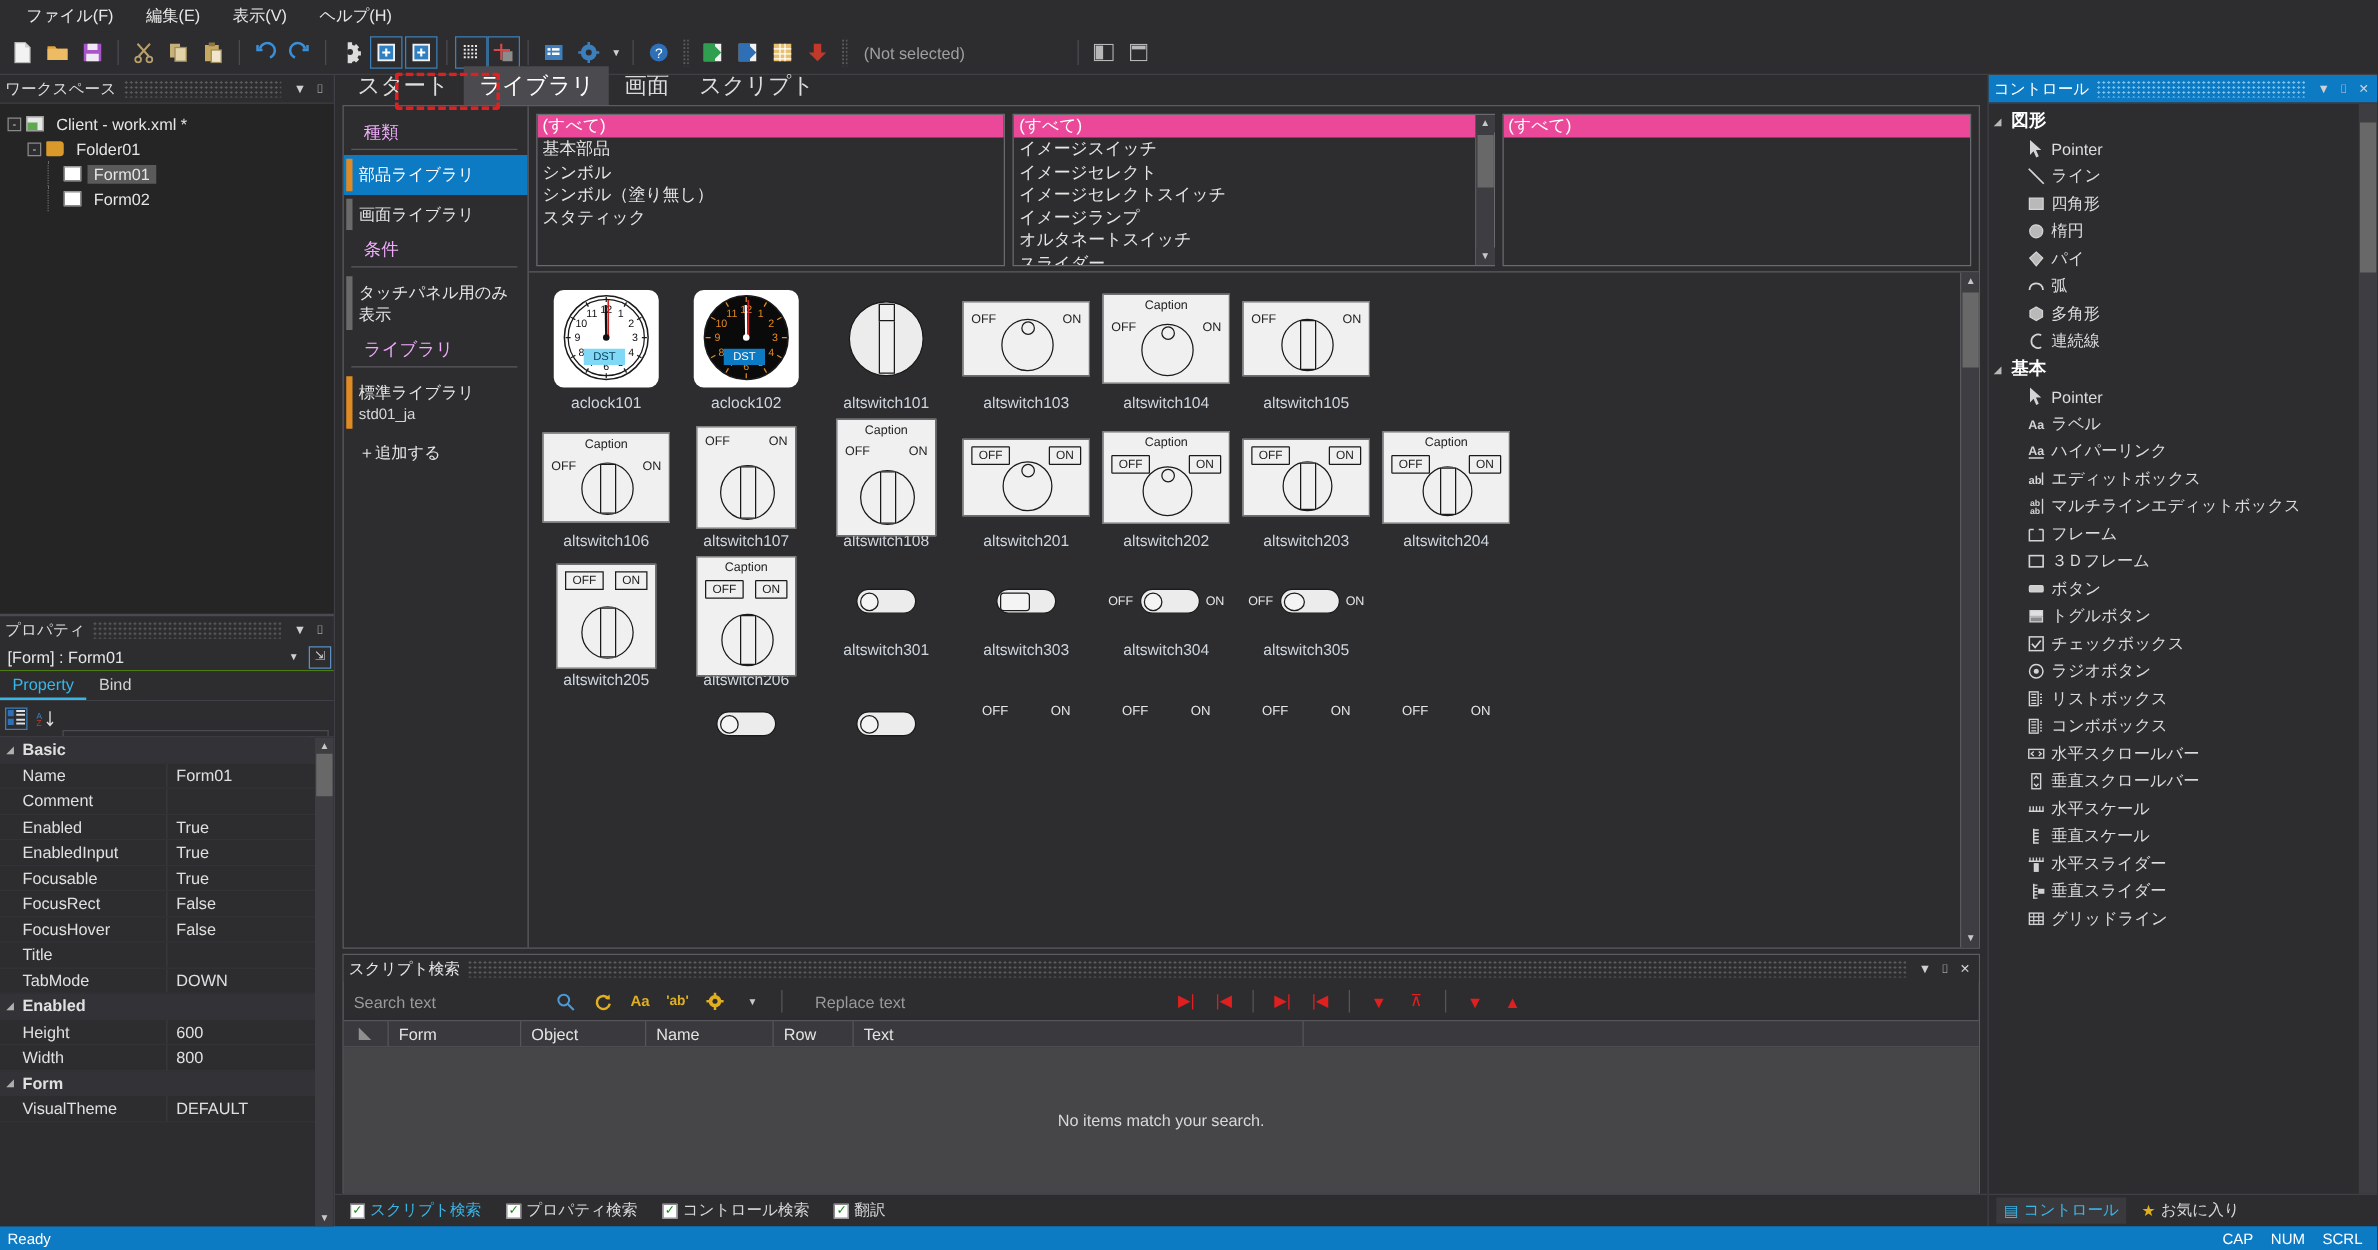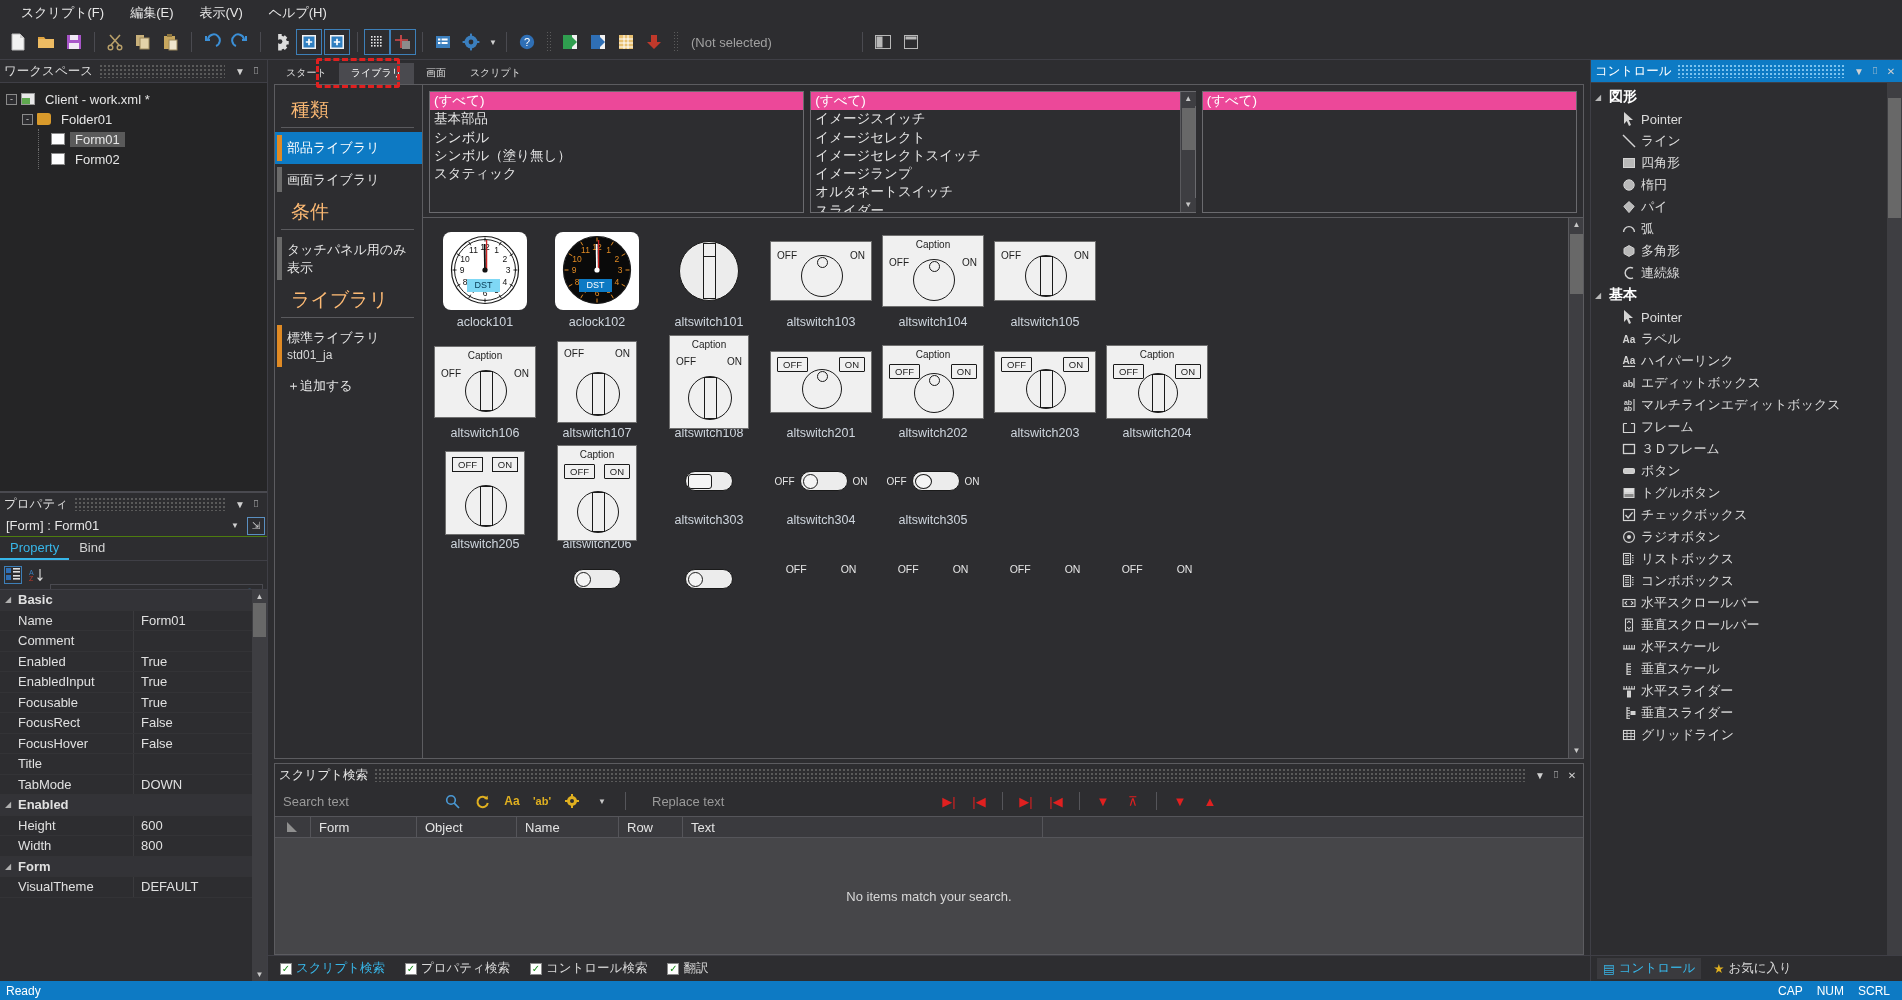--- a/index.html
+++ b/index.html
@@ -72,27 +72,27 @@
   .prow .pname { flex:0 0 117px; padding-left:2px; color:#e0e0e0; }
   .prow .pval { flex:1; padding-left:7px; color:#e0e0e0; border-left:1px solid #3a3a3d; height:100%; display:flex; align-items:center; }
   .pscroll { position:absolute; right:0; top:0; width:15px; height:100%; background:#3e3e42; }
   .pscroll .thumb { position:absolute; top:13px; left:1px; width:13px; height:34px; background:#686868; }
   .pscroll .up,.pscroll .dn { position:absolute; left:0; width:15px; height:13px; color:#c8c8c8; font-size:8px; text-align:center; line-height:13px; }
   .pscroll .up { top:0; } .pscroll .dn { bottom:0; }
 
   
   .center { flex:1 1 auto; display:flex; flex-direction:column; min-width:0; background:#2d2d30; }
   .tabstrip { height:24px; display:flex; align-items:flex-end; padding-left:6px; position:relative; flex:0 0 24px; }
-  .dtab { padding:3px 12px 4px 12px; font-size:10px; color:#dcdcdc; white-space:nowrap; }
+  .dtab { padding:3px 12px 4px 12px; font-size:18px; color:#dcdcdc; white-space:nowrap; }
   .dtab.active { background:#4a4a4f; color:#ffffff; }
   .reddash { position:absolute; border:3px dashed #e02020; border-radius:3px; pointer-events:none; }
 
   .libwrap { flex:1 1 auto; margin:0 6px 0 6px; border:1px solid #5c5c60; background:#2d2d30; display:flex; min-height:0; }
   .libside { width:148px; flex:0 0 148px; border-right:1px solid #5c5c60; padding:8px 0 0 0; }
-  .libside h3 { font-size:19px; font-weight:normal; color:#fdba74; padding:0 10px 4px 10px; border-bottom:1px solid #5a5a5e; margin:4px 8px 4px 6px; }
+  .libside h3 { font-size:14px; font-weight:normal; color:#f0abfc; padding:0 10px 4px 10px; border-bottom:1px solid #5a5a5e; margin:4px 8px 4px 6px; }
   .libitem { font-size:13px; color:#e6e6e6; padding:7px 8px 7px 12px; position:relative; line-height:1.35; }
   .libitem:before { content:""; position:absolute; left:2px; top:3px; bottom:3px; width:5px; background:#6a6a6a; }
   .libitem.sel { background:#0d7ac4; color:#fff; }
   .libitem.sel:before { background:#e08a24; }
   .libitem.accent:before { background:#e08a24; }
   .libitem.plain:before { background:transparent; }
   .libitem .sub { font-size:12px; color:#d8d8d8; }
 
   .libmain { flex:1 1 auto; display:flex; flex-direction:column; min-width:0; }
   .filterrow { height:132px; flex:0 0 132px; display:flex; padding:6px 6px 4px 6px; gap:6px; }
@@ -169,21 +169,21 @@
   .status .right { margin-left:auto; display:flex; gap:14px; padding-right:6px; }
 
   svg { display:block; }
 </style>
 </head>
 <body>
 
 <div class="app">
 
   <div class="menubar" id="menubar">
-      <div class="mi">スクリプト(F)</div>
+      <div class="mi">ファイル(F)</div>
       <div class="mi">編集(E)</div>
       <div class="mi">表示(V)</div>
       <div class="mi">ヘルプ(H)</div>
     </div>
 
   <div class="toolbar">
     <div class="tb">
       <svg width="18" height="18" viewBox="0 0 18 18">
           <path d="M3 1h8l4 4v12H3z" fill="#f2f2f2" stroke="#b8b8b8"></path>
           <path d="M11 1v4h4" fill="#cfcfcf"></path>
@@ -827,20 +827,28 @@
                         <div style="position: absolute; left: 6px; top: 18px; font-size: 9.5px; color: rgb(34, 34, 34); background: rgb(240, 240, 240); border: 1.2px solid rgb(26, 26, 26); padding: 1px 5px; border-radius: 1px;">OFF</div>
                         <div style="position: absolute; right: 6px; top: 18px; font-size: 9.5px; color: rgb(34, 34, 34); background: rgb(240, 240, 240); border: 1.2px solid rgb(26, 26, 26); padding: 1px 5px; border-radius: 1px;">ON</div>
                         <div class="knobC" style="height: 42px; width: 42px; left: 19px; top: 45px;"></div>
                         <div class="knobBar" style="width: 13px; height: 40px; left: 33.5px; top: 46px;"></div>
                       </div>
                     </div>
                     <div class="cellname">altswitch206</div>
                   </div>
                   <div class="cell">
                     <div class="cellart short">
+                      <div class="toggle">
+                        <div class="kn"></div>
+                      </div>
+                    </div>
+                    <div class="cellname">altswitch301</div>
+                  </div>
+                  <div class="cell">
+                    <div class="cellart short">
                       <div class="toggle sq">
                         <div class="kn"></div>
                       </div>
                     </div>
                     <div class="cellname">altswitch303</div>
                   </div>
                   <div class="cell">
                     <div class="cellart short">
                       <div style="display: flex; align-items: center; gap: 5px;">
                         <span class="lblsm" style="color: rgb(230, 230, 230);">OFF</span>

